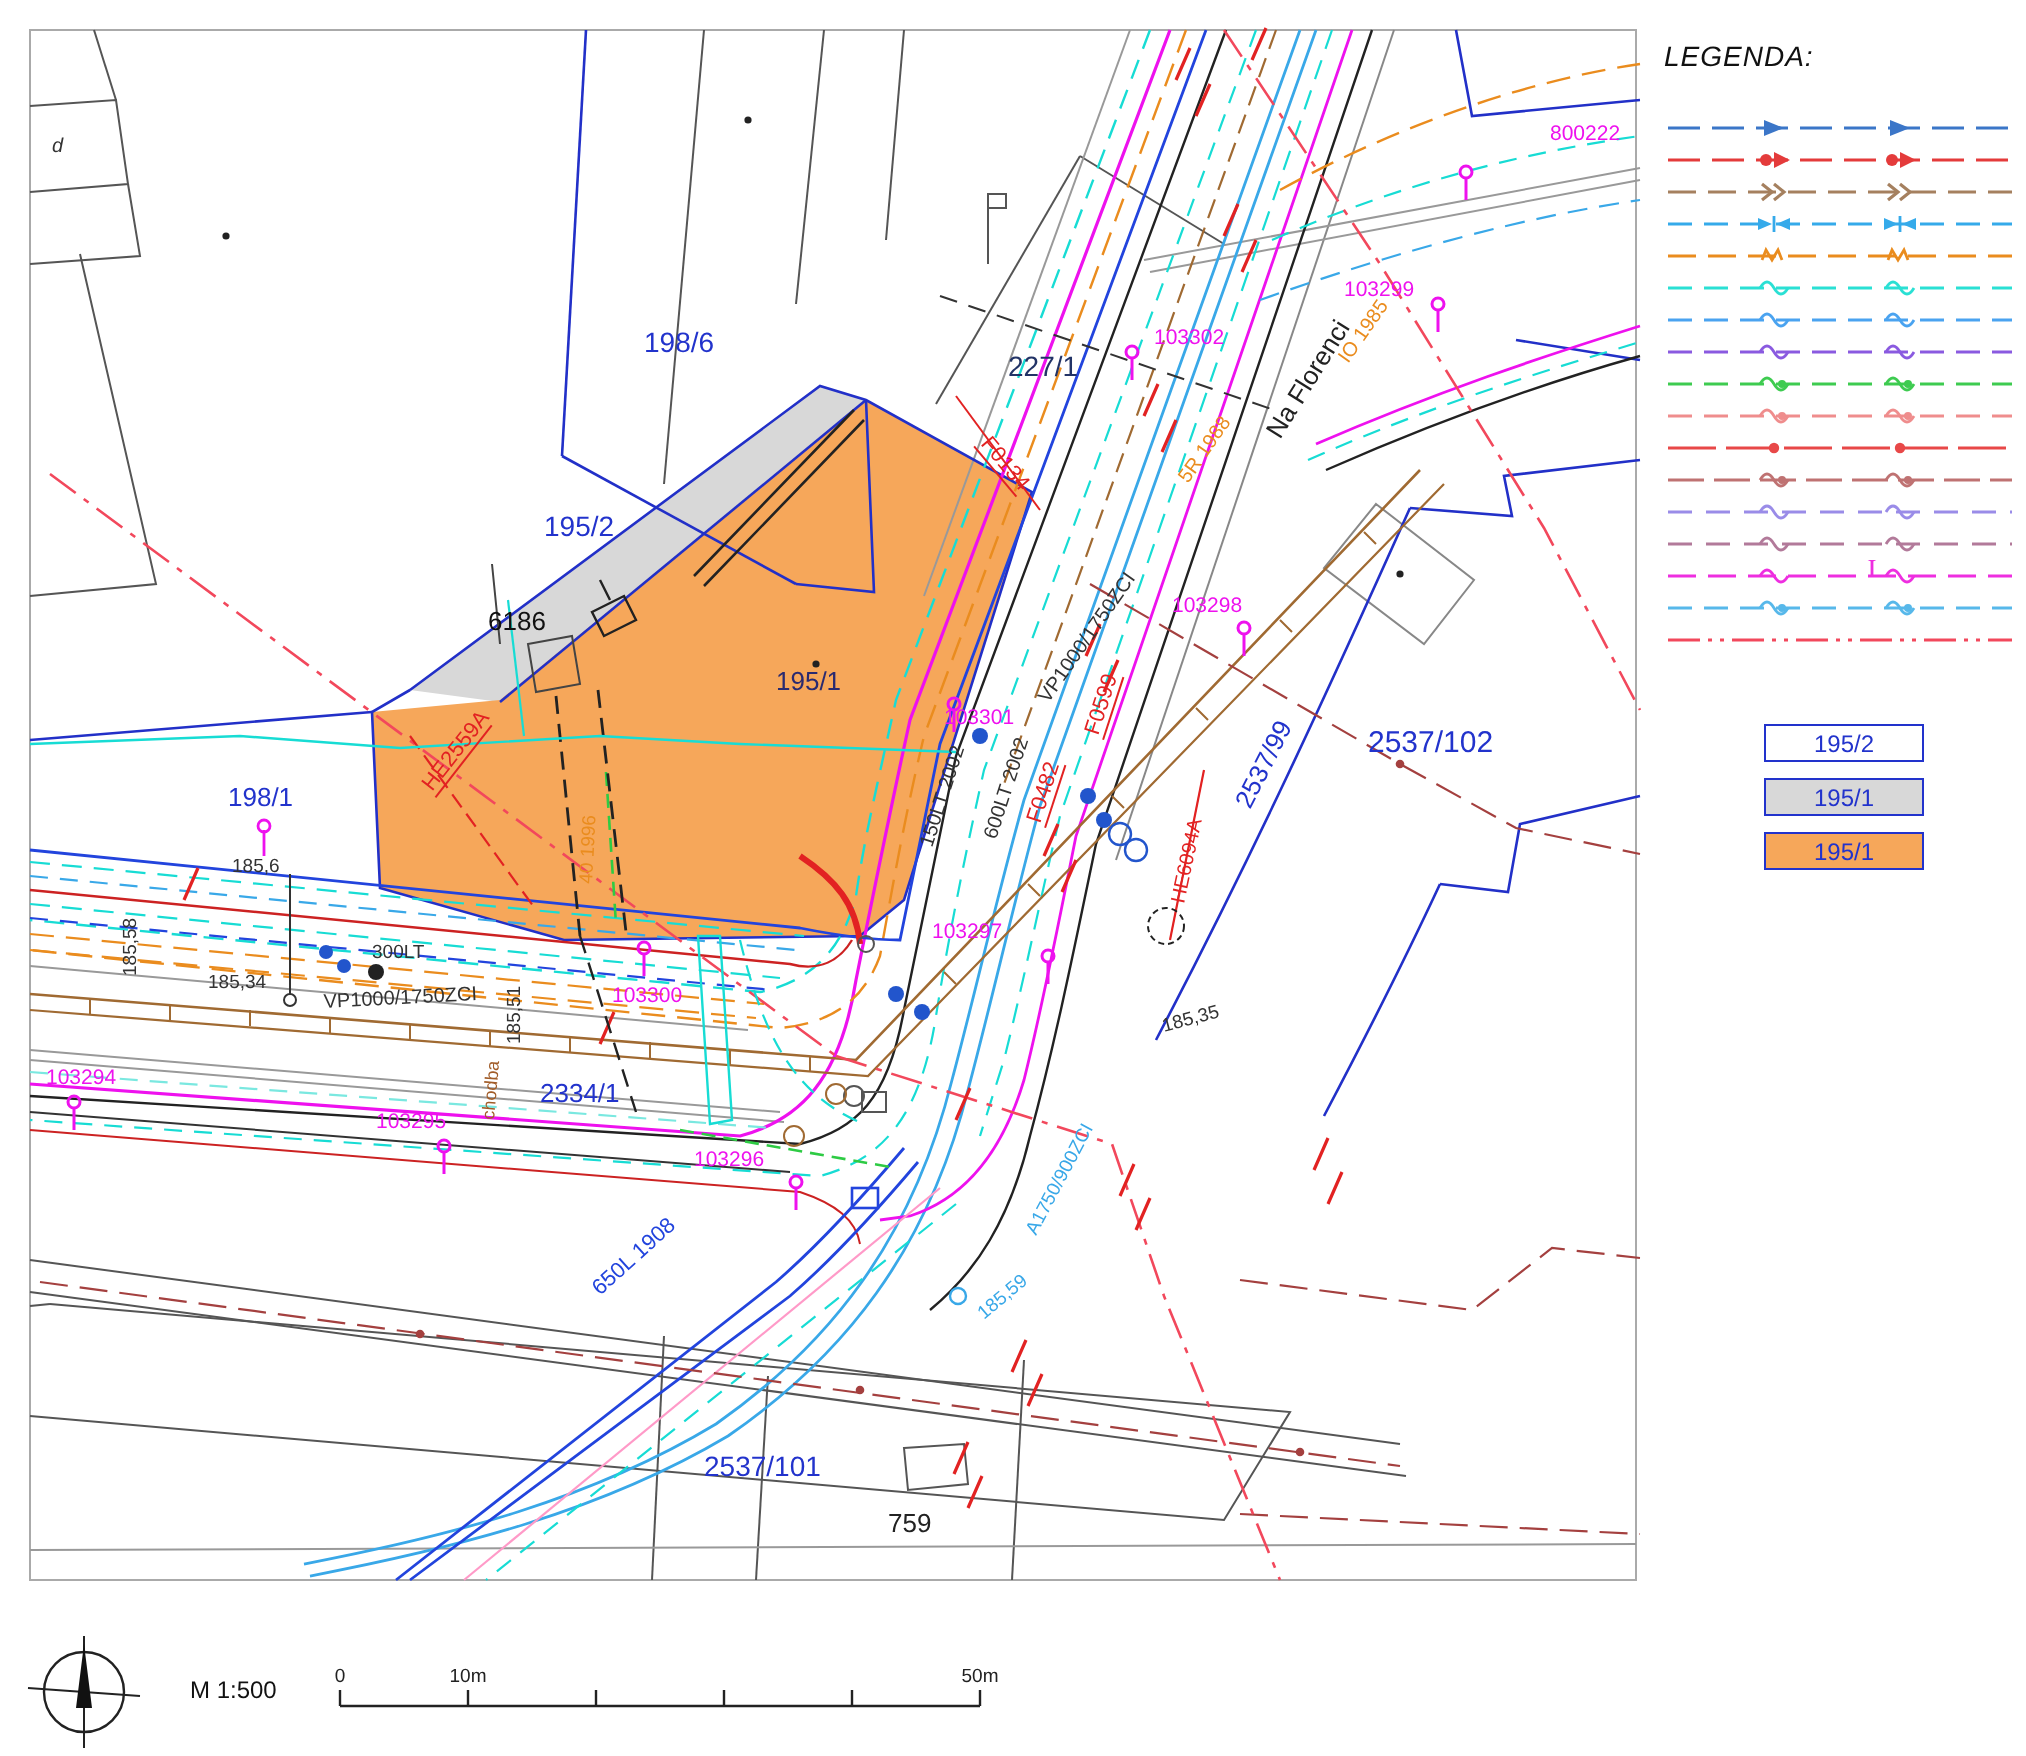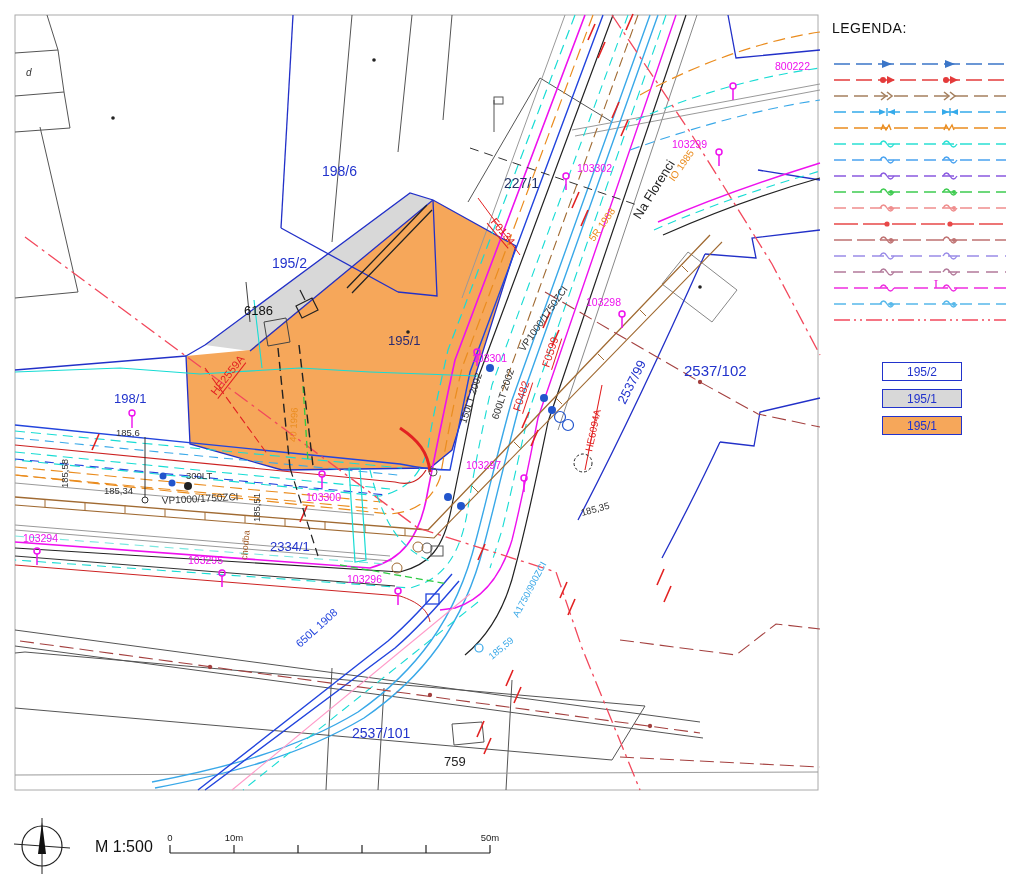--- a/index.html
+++ b/index.html
@@ -1,27 +1,27 @@
 <!DOCTYPE html>
 <html><head>
 <meta charset="utf-8">
 <style>
   html,body{margin:0;padding:0;background:#fff;}
   .page{position:relative;width:1013px;height:878px;background:#fff;overflow:hidden;
         font-family:"Liberation Sans",sans-serif;}
   svg text{font-family:"Liberation Sans",sans-serif;}
   .legend{position:absolute;left:832px;top:20px;width:176px;}
-  .legend-title{font-size:14px;color:#111;letter-spacing:.5px;}
+  .legend-title{font-size:14px;color:#111;letter-spacing:.5px;font-style:italic;}
   .legend-lines{position:absolute;left:832px;top:56px;width:176px;}
   .legend-row{height:16px;}
   .swatches{position:absolute;left:882px;top:362px;width:80px;}
   .swatch{width:78px;height:17px;border:1.6px solid #2233cc;margin-bottom:8px;
           display:flex;align-items:center;justify-content:center;
           font-size:12px;color:#2233cc;}
-  .footer-scale{position:absolute;left:95px;top:838px;font-size:16px;color:#111;}
+  .footer-scale{position:absolute;left:95px;top:838px;font-size:12px;color:#111;}
 </style>
 </head>
 <body>
 
 <div class="page">
 
 <svg width="1013" height="878" viewBox="0 0 1013 878">
 
   <rect x="15" y="15" width="803" height="775" fill="#ffffff" stroke="#aaaaaa" stroke-width="1"></rect>
 

